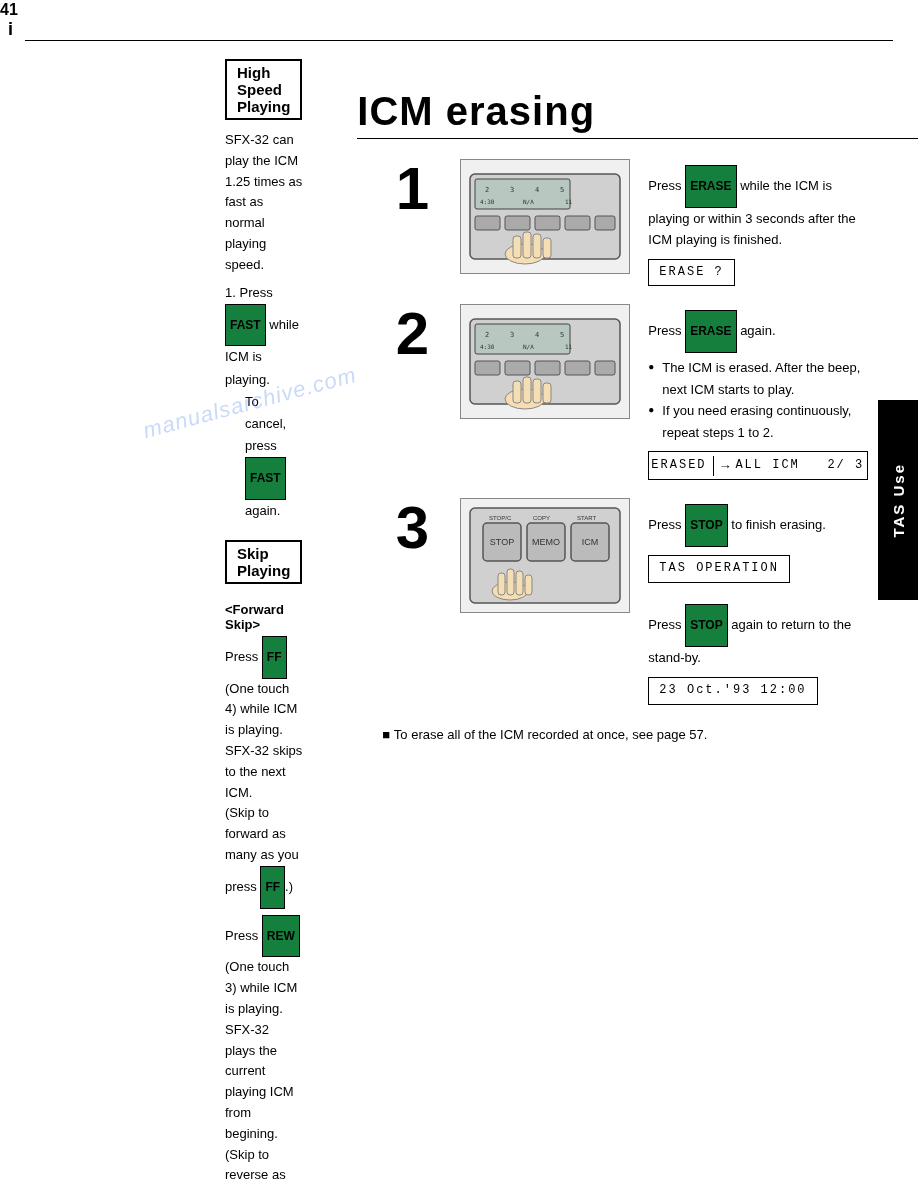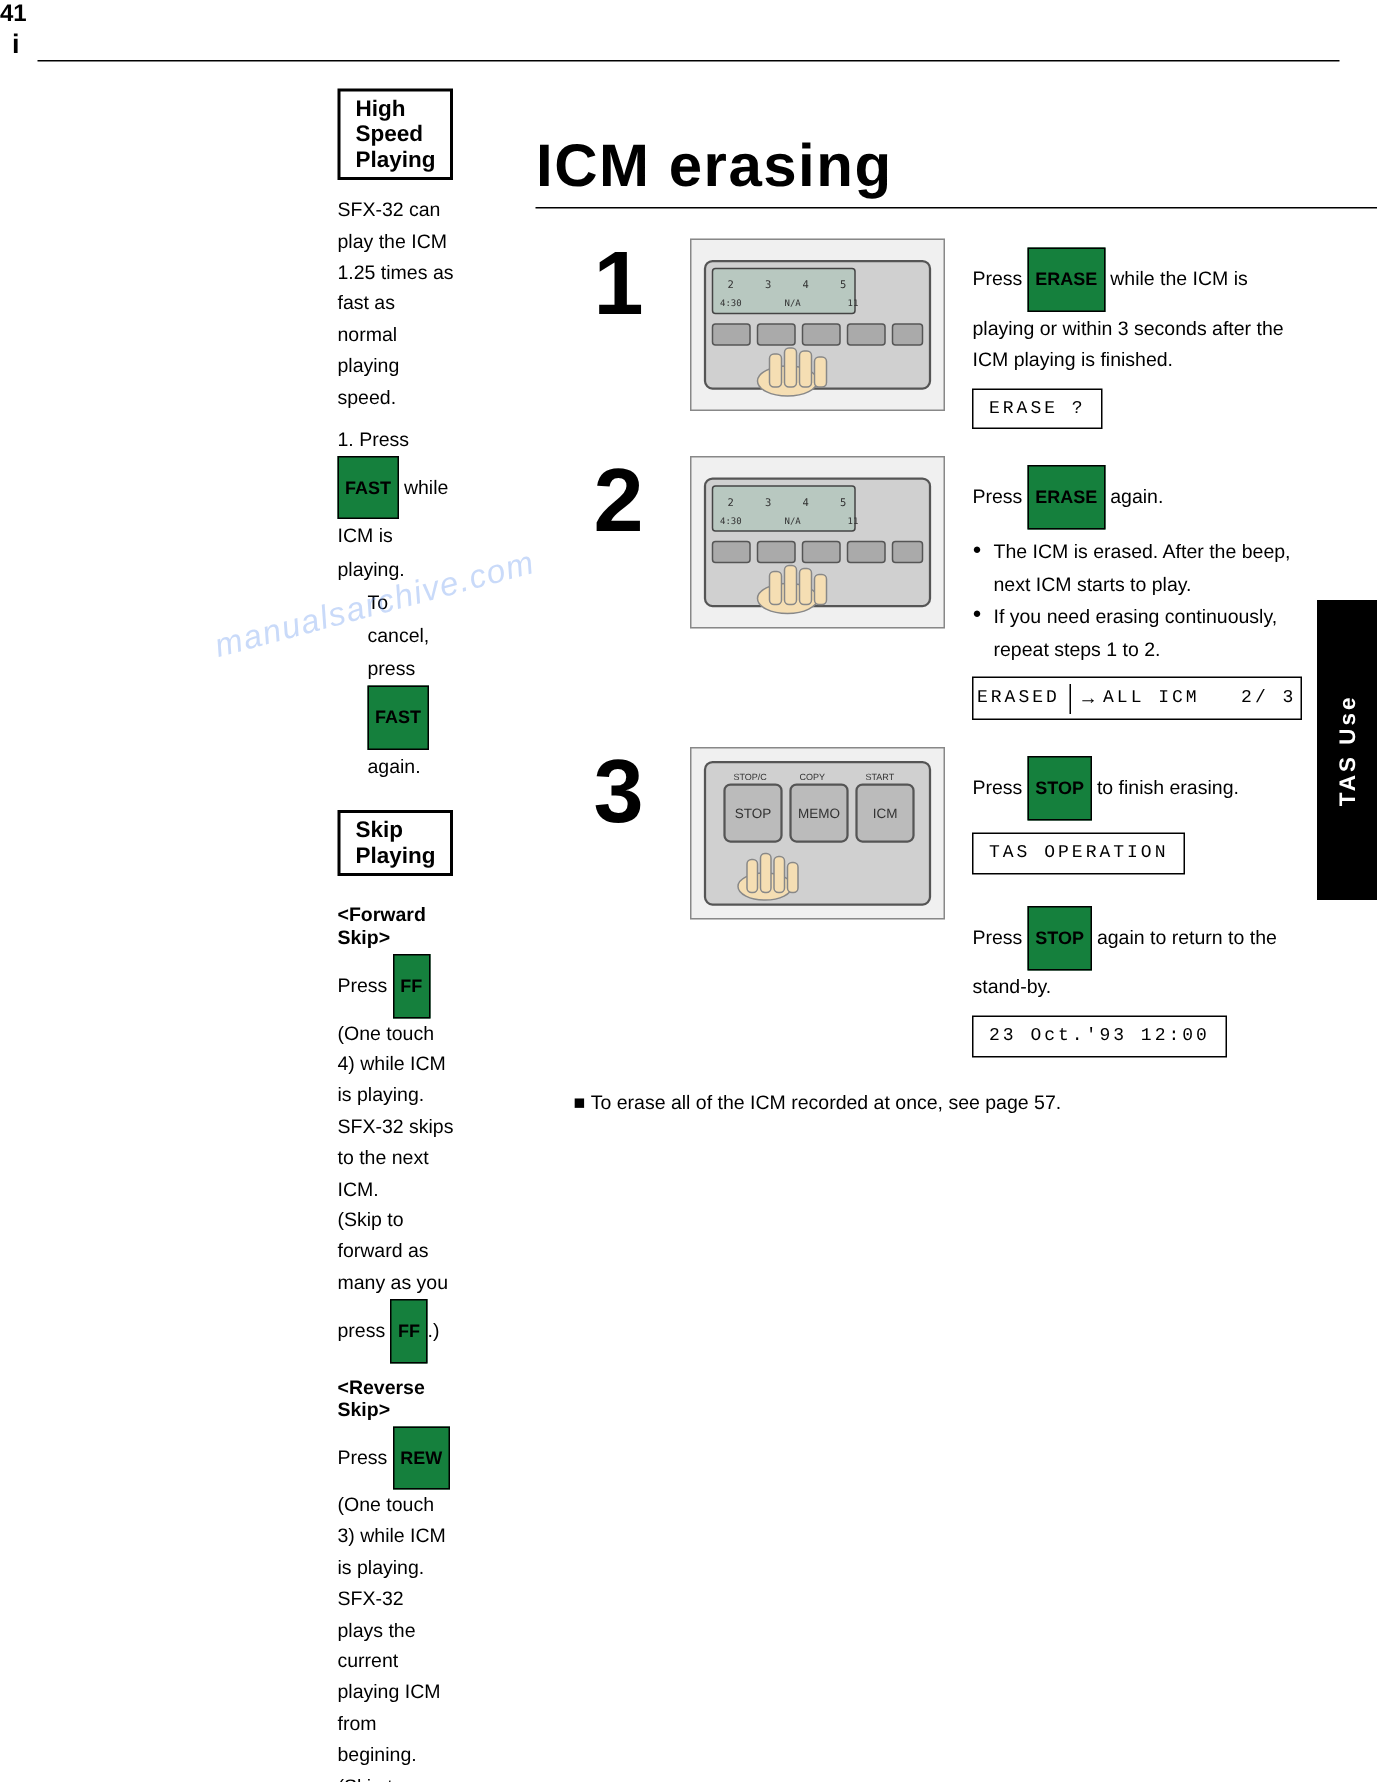--- a/index.html
+++ b/index.html
@@ -295,21 +295,20 @@
     
     <div style="margin-top:18px;">
       <div class="section-title-box">Skip Playing</div>
 
       <div class="sub-heading">&lt;Forward Skip&gt;</div>
       <p class="section-text">
         <span>Press </span><span class="key-btn">FF</span><span> (One touch 4) while ICM  is playing. SFX-32 skips to the next ICM.</span><br>
         <span>(Skip to forward as many as you press </span><span class="key-btn">FF</span><span>.)</span>
       </p>
 
-      <div class="sub-heading">&lt;Reverse Skip&gt;</div>
       <p class="section-text">
         <span>Press </span><span class="key-btn">REW</span><span>  (One touch 3) while ICM  is playing. SFX-32 plays the current playing ICM from begining. (Skip to reverse as many as you press </span><span class="key-btn">REW</span><span>.)</span>
       </p>
     </div>
   </div>
 
   <div class="icm-erasing-section">
     <div class="icm-erasing-title">ICM erasing</div>
     <hr class="icm-erasing-rule">
 

